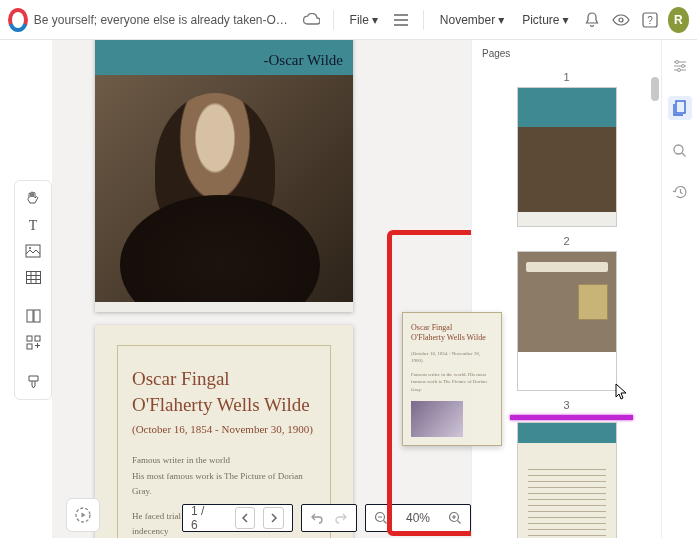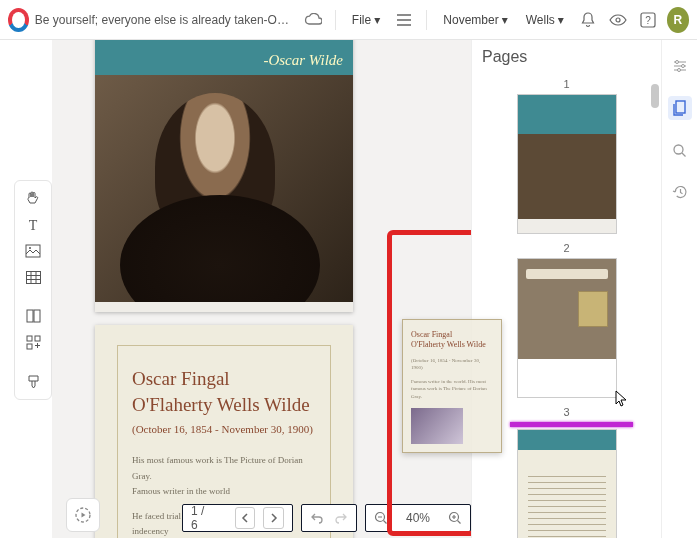--- a/index.html
+++ b/index.html
@@ -16,37 +16,37 @@
 .avatar{width:26px;height:26px;border-radius:50%;background:#8a9a3b;color:#fff;display:flex;align-items:center;justify-content:center;font-weight:600}
 
 
 .main{position:absolute;top:40px;bottom:0;left:0;right:0;display:flex}
 .lt-gutter{width:14px}
 .left-tb{width:38px;background:#fff;border:1px solid #e5e5e5;border-radius:6px;margin-top:140px;height:220px;display:flex;flex-direction:column;align-items:center;padding:6px 0;gap:4px}
 .left-tb .tool{width:26px;height:26px;display:flex;align-items:center;justify-content:center;color:#555;cursor:pointer;border-radius:4px}
 .left-tb .gap{height:10px}
 .canvas{flex:1;background:#f3f2f1;position:relative;overflow:hidden}
 .page1{position:absolute;left:43px;top:-5px;width:258px;background:#fff;box-shadow:0 1px 4px rgba(0,0,0,.25)}
-.p1-band{background:#3f8a92;color:#fef9c3;height:40px;display:flex;align-items:flex-end;justify-content:flex-end;padding:6px 10px;font-family:Georgia,serif;font-style:italic;font-size:15px}
+.p1-band{background:#3f8a92;color:#0f172a;height:40px;display:flex;align-items:flex-end;justify-content:flex-end;padding:6px 10px;font-family:Georgia,serif;font-size:15px}
 .p1-img{height:227px;background:linear-gradient(135deg,#6e5b47,#2d2319);position:relative;overflow:hidden}
 .p1-img::before{content:"";position:absolute;left:60px;top:18px;width:120px;height:150px;background:radial-gradient(ellipse at 50% 30%,#d7c1a5 0 22%,#8a6b4f 24% 40%,#2a1d14 42% 100%);border-radius:50% 50% 40% 40%;filter:blur(.3px)}
 .p1-img::after{content:"";position:absolute;left:25px;top:120px;width:200px;height:140px;background:radial-gradient(ellipse,#1c130d,#120b07);border-radius:50%}
 .p1-bar{height:10px;background:#efede8}
 
 .page2{position:absolute;left:43px;top:285px;width:258px;height:290px;background:#efecde;box-shadow:0 1px 4px rgba(0,0,0,.25);padding:20px 22px;font-family:Georgia,serif}
 .p2-inner{border:1px solid #cabf99;height:100%;padding:20px 14px}
 .p2-name{color:#8a4930;font-size:19px;line-height:1.35}
 .p2-dates{color:#8a4930;font-size:11px;margin-top:6px}
 .p2-body{color:#766f5f;font-size:9px;margin-top:18px;line-height:1.7}
 
 .redbox{position:absolute;left:335px;top:190px;width:290px;height:306px;border:5px solid #e02424;border-radius:6px;z-index:50;pointer-events:none}
 
 
 .pages{width:190px;background:#fff;border-left:1px solid #eee;display:flex;flex-direction:column}
-.pages-h{font-size:16px;color:#555;padding:8px 10px}
+.pages-h{font-size:10px;color:#555;padding:8px 10px}
 .pages-body{flex:1;position:relative}
 .pg-num{text-align:center;color:#666;font-size:11px;margin:4px 0}
 .thumb{margin:2px auto 8px;border:1px solid #ccc;background:#fff;position:relative}
 .t1{width:100px;height:140px;background:linear-gradient(#3f8a92 0 28%,#5c4a36 28% 90%,#efede8 90%)}
 .t2{width:100px;height:140px;background:#8c7c67}
 .t2::before{content:"";position:absolute;left:8px;right:8px;top:10px;height:10px;background:#e8e0ce;border-radius:2px}
 .t2-img{position:absolute;right:8px;top:32px;width:30px;height:36px;background:#c8b476;border:1px solid #a08b5a}
 .t2-white{position:absolute;left:0;right:0;bottom:0;height:38px;background:#fff}
 .insert{height:5px;background:#c026d3;margin:0 28px 0 38px;box-shadow:0 0 3px #c026d3}
 .t3{width:100px;height:140px;background:#efecde}
@@ -94,21 +94,21 @@
     <svg width="14" height="12">
         <path d="M0 1h14M0 6h14M0 11h14" stroke="#666" stroke-width="1.5"></path>
       </svg>
   </div>
   <div class="tb-sep"></div>
   <div class="menu-btn">
     <span>November</span>
     <span>▾</span>
   </div>
   <div class="menu-btn">
-    <span>Wells</span>
+    <span>Picture</span>
     <span>▾</span>
   </div>
   <div class="tb-icon">
     <svg width="14" height="16">
         <path d="M7 1a4 4 0 0 1 4 4v3l1.5 3h-11L3 8V5a4 4 0 0 1 4-4zM5.5 13a1.5 1.5 0 0 0 3 0" fill="none" stroke="#666" stroke-width="1.2"></path>
       </svg>
   </div>
   <div class="tb-icon">
     <svg width="18" height="12">
         <path d="M1 6s3-5 8-5 8 5 8 5-3 5-8 5-8-5-8-5z" fill="none" stroke="#666" stroke-width="1.2"></path>
@@ -183,22 +183,22 @@
     </div>
 
     <div class="page2">
       <div class="p2-inner">
         <div class="p2-name">
           <div>Oscar Fingal</div>
           <div>O'Flaherty Wells Wilde</div>
         </div>
         <div class="p2-dates">(October 16, 1854 - November 30, 1900)</div>
         <div class="p2-body">
+          <div>Famous writer in the world</div>
           <div>His most famous work is The Picture of Dorian Gray.</div>
-          <div>Famous writer in the world</div>
           <div style="height:10px"></div>
           <div>He faced trial after being convicted of gross indecency</div>
 
         </div>
       </div>
     </div>
 
     <div class="redbox"></div>
 
     <div class="bl-play">

